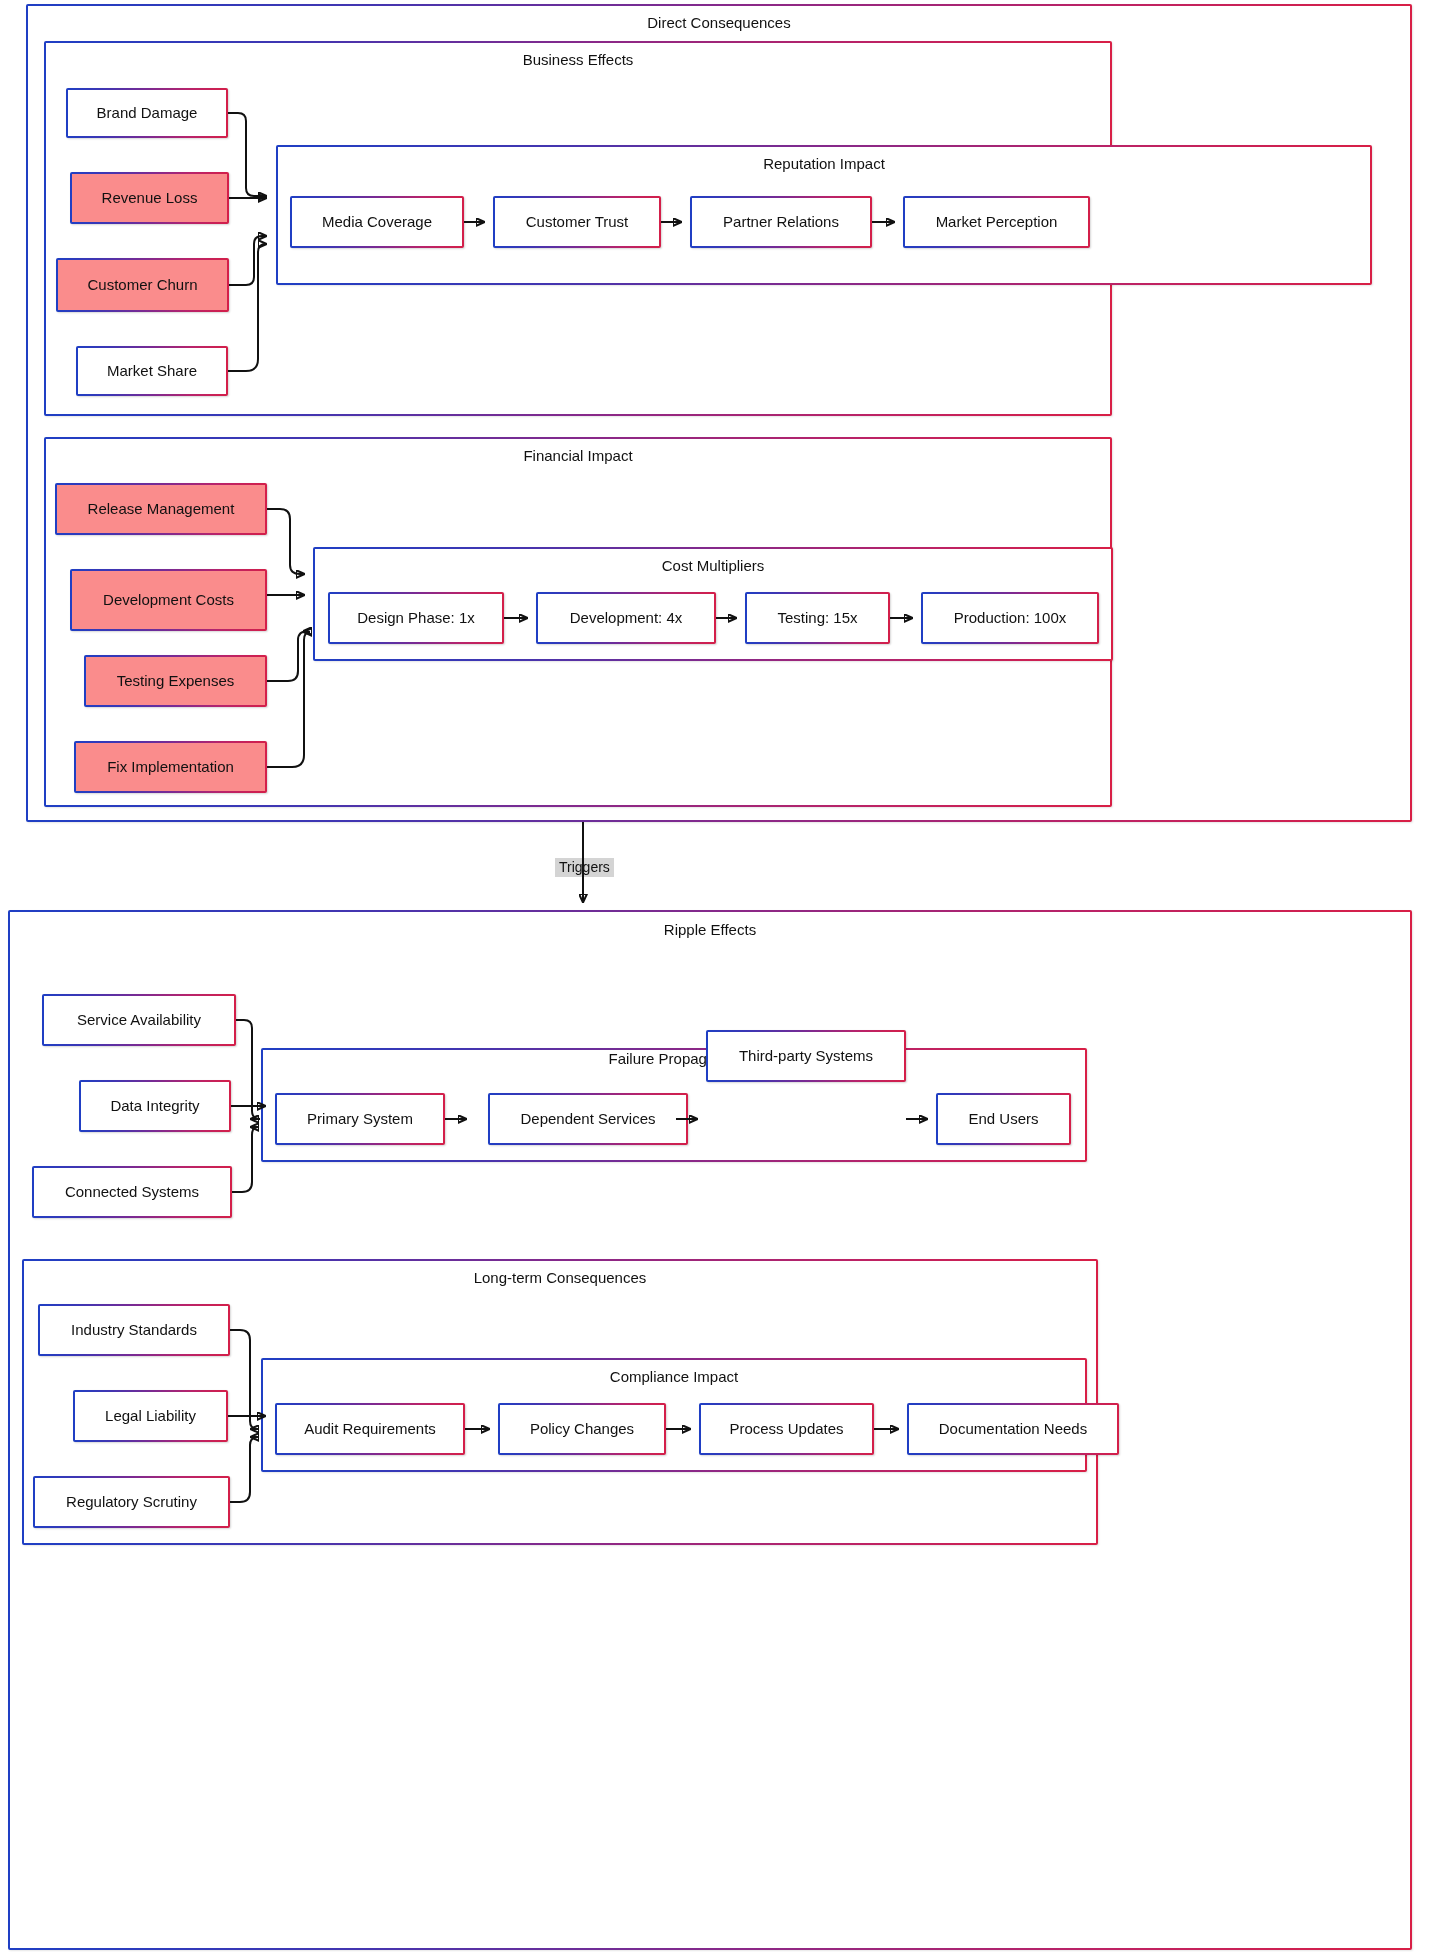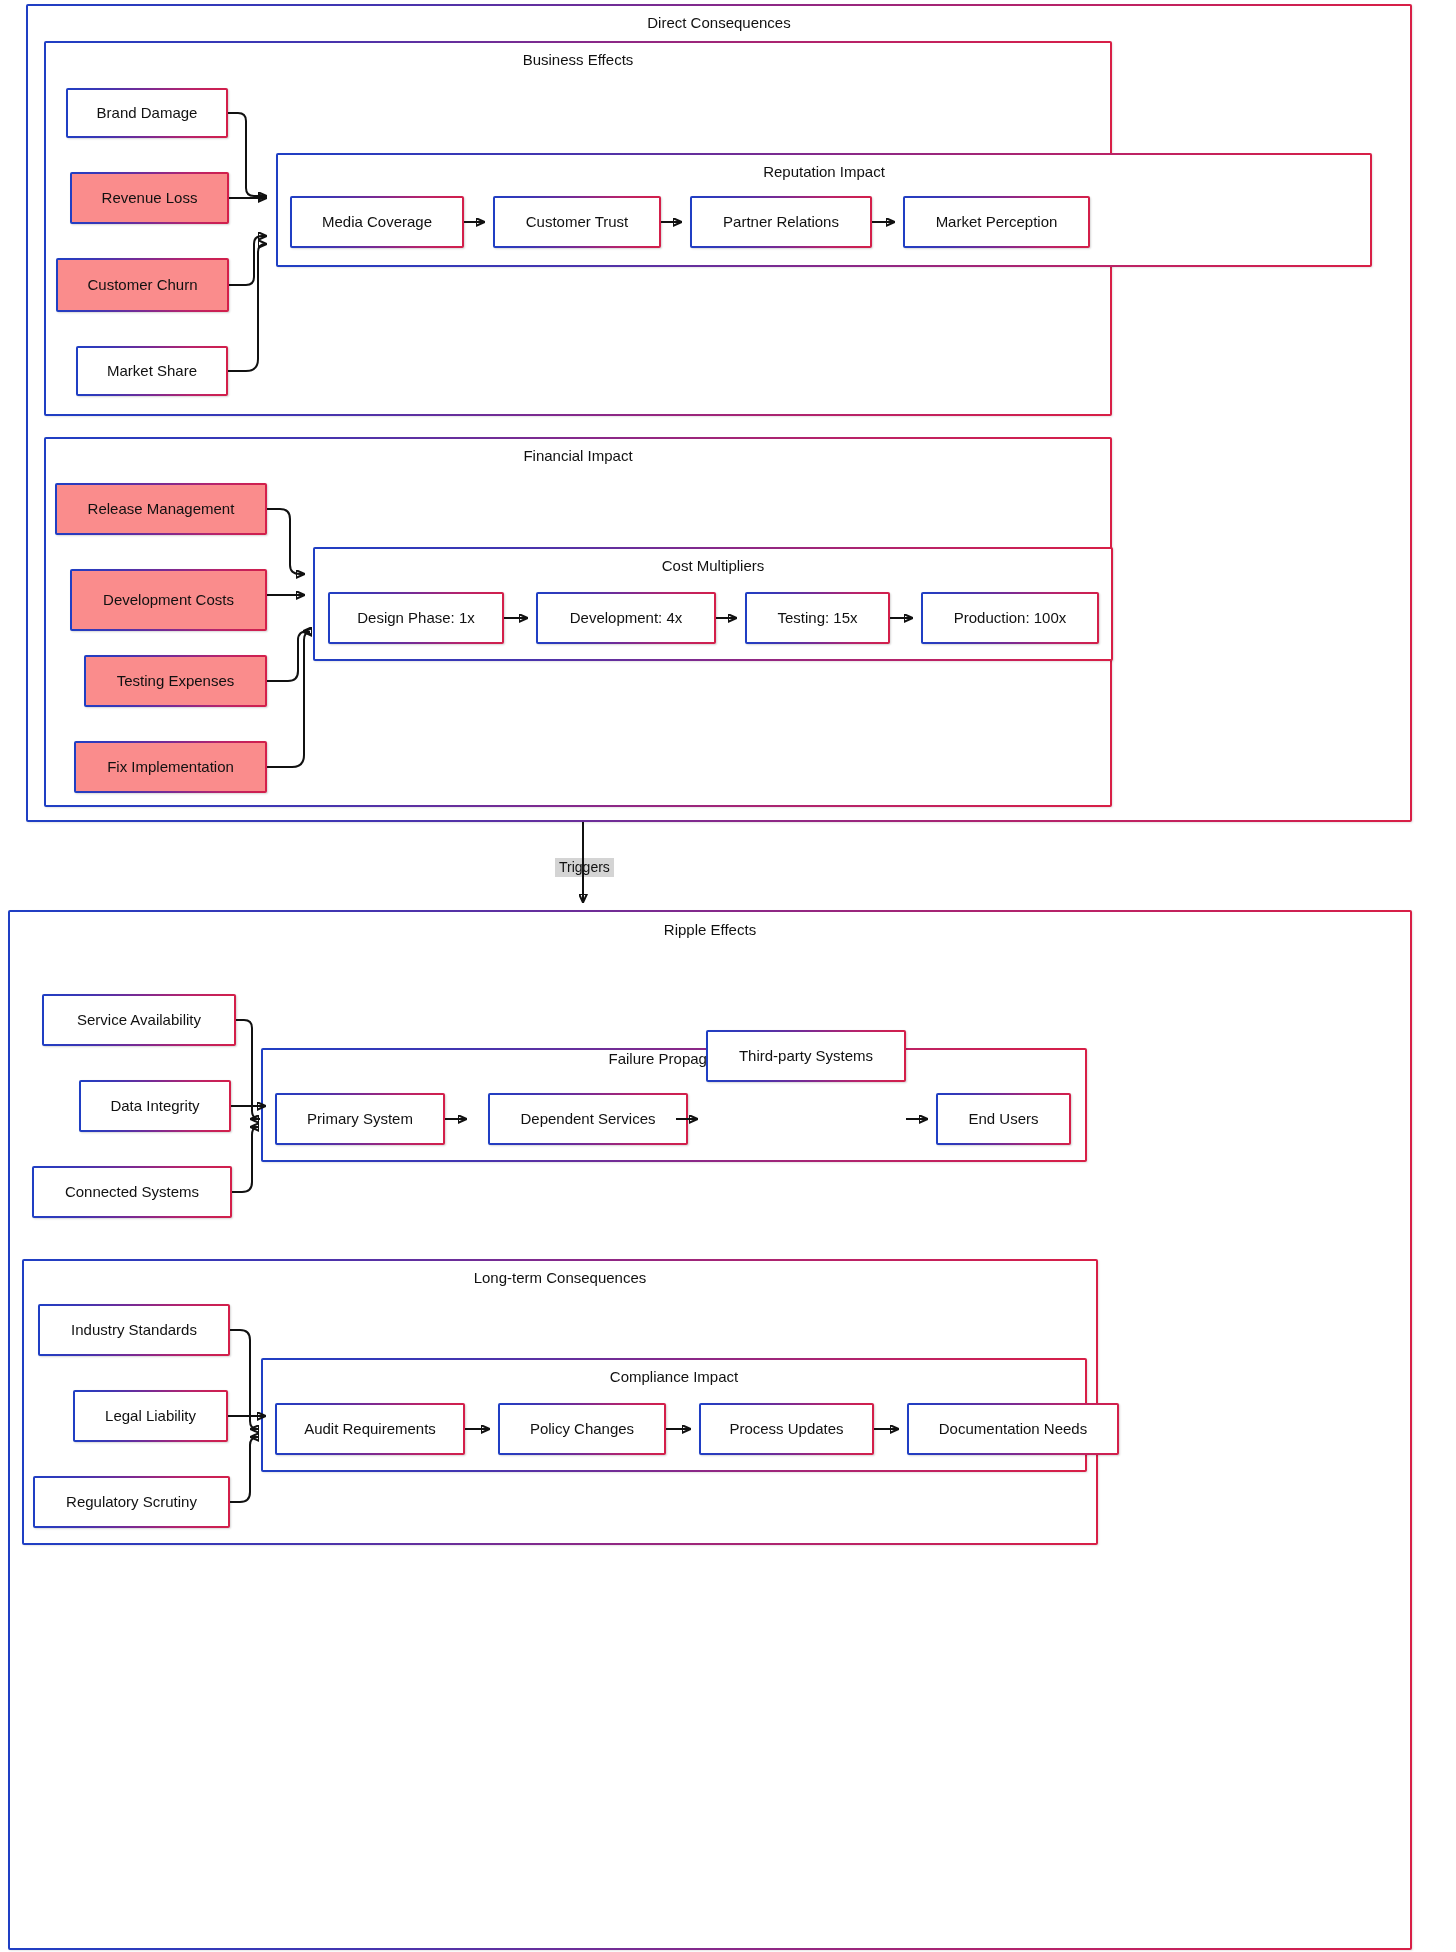--- a/index.html
+++ b/index.html
@@ -98,21 +98,21 @@
   <div class="gbox pink" style="left:70px;top:172px;width:159px;height:52px;">
     <span class="node-label">Revenue Loss</span>
   </div>
   <div class="gbox pink" style="left:56px;top:258px;width:173px;height:54px;">
     <span class="node-label">Customer Churn</span>
   </div>
   <div class="gbox" style="left:76px;top:346px;width:152px;height:50px;">
     <span class="node-label">Market Share</span>
   </div>
 
-  <div class="gcontain" style="left:276px;top:153px;width:1096px;height:114px;padding-left:7px;">
+  <div class="gcontain" style="left:276px;top:145px;width:1096px;height:140px;padding-left:7px;">
     <div class="group-title" style="top:8px;">Reputation Impact</div>
   </div>
 
   <div class="gbox" style="left:290px;top:196px;width:174px;height:52px;">
     <span class="node-label">Media Coverage</span>
   </div>
   <div class="gbox" style="left:493px;top:196px;width:168px;height:52px;">
     <span class="node-label">Customer Trust</span>
   </div>
   <div class="gbox" style="left:690px;top:196px;width:182px;height:52px;">

